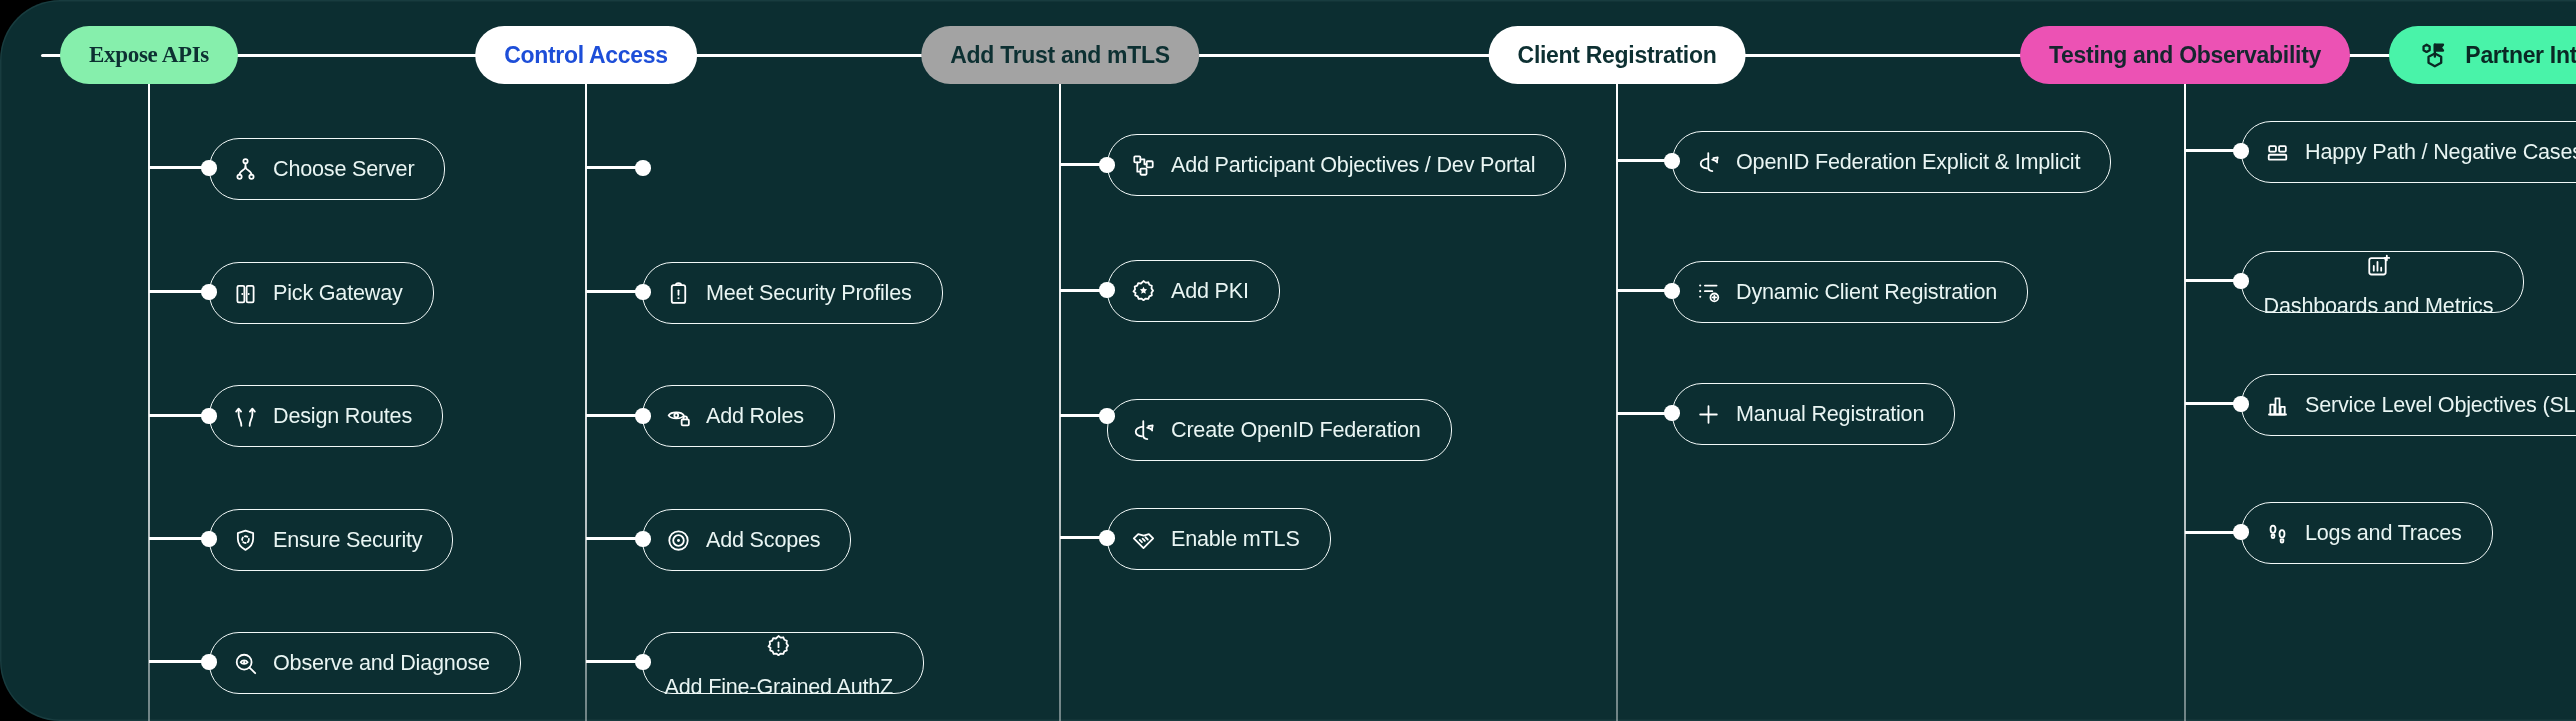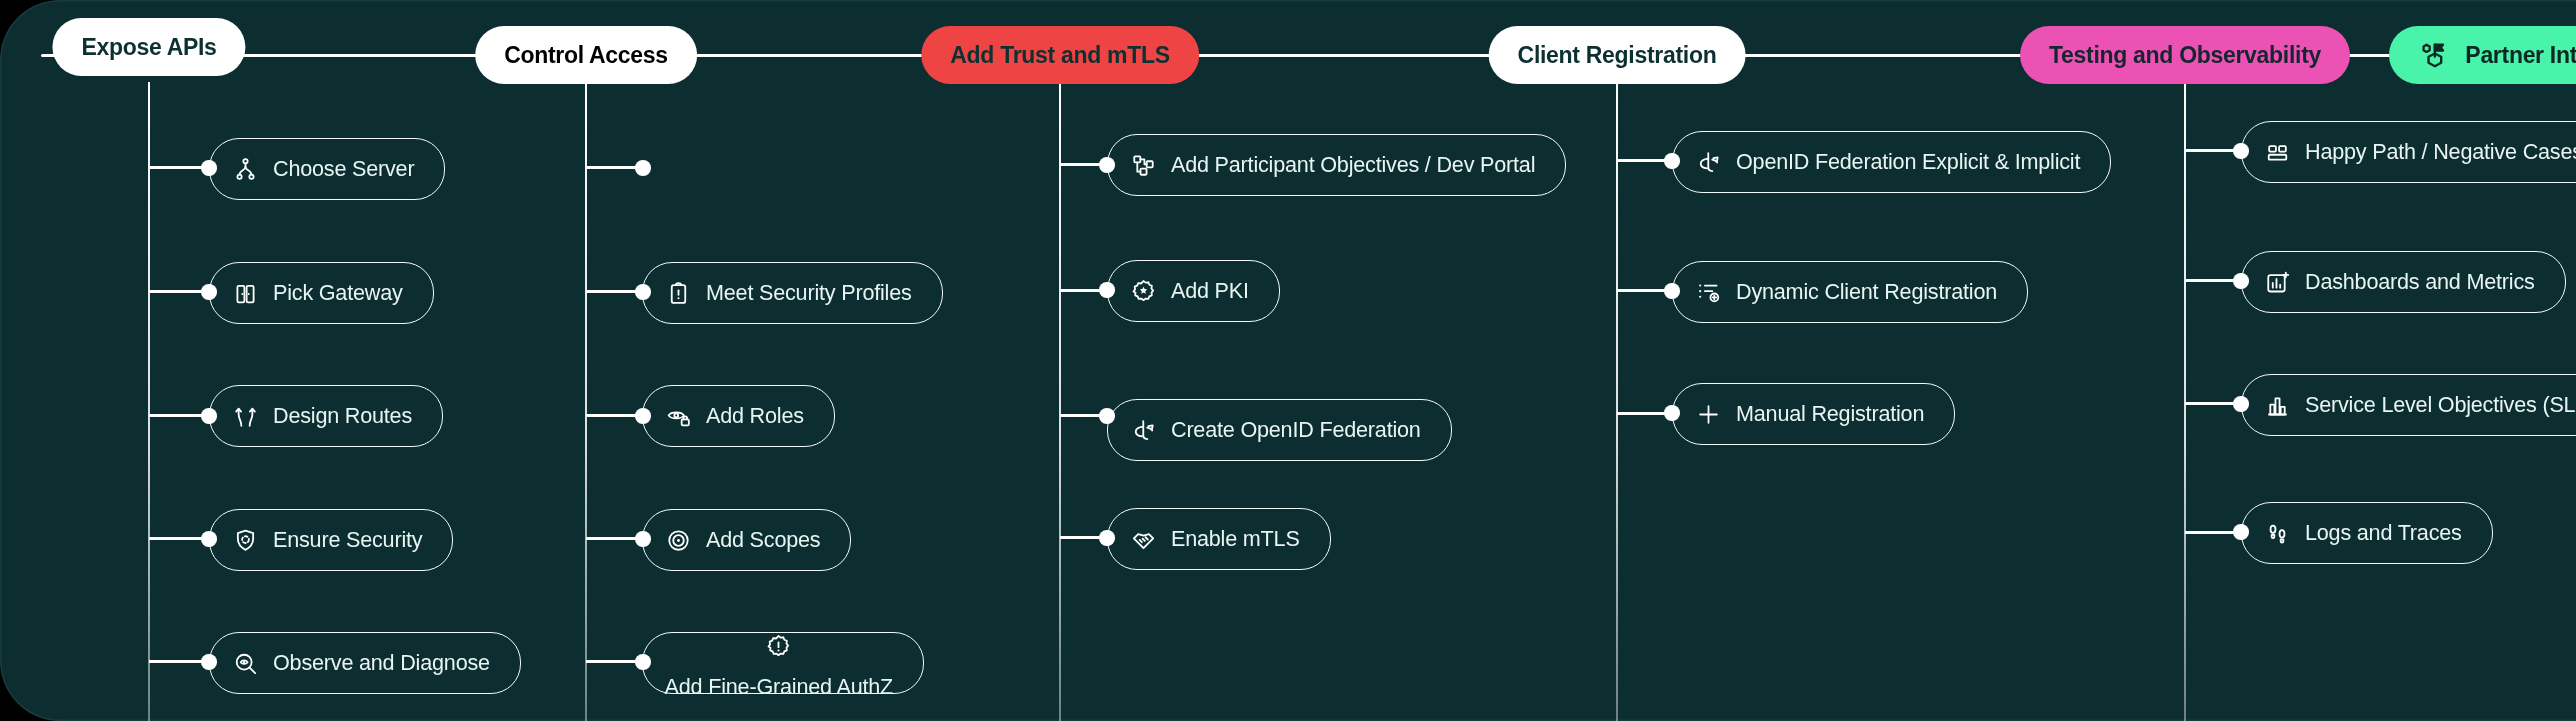--- a/index.html
+++ b/index.html
@@ -91,21 +91,21 @@
         <svg viewBox="0 0 24 24" fill="none" stroke="currentColor" stroke-width="1.6" stroke-linecap="round" stroke-linejoin="round">
           <circle cx="10.8" cy="10.8" r="6.6"></circle>
           <path d="M15.6 15.6 20.6 20.6"></path>
           <path d="M7.7 10.8c1.4-2 4.8-2 6.2 0M7.7 10.8c1.4 2 4.8 2 6.2 0"></path>
           <circle cx="10.8" cy="10.8" r="1" fill="currentColor" stroke="none"></circle>
         </svg>
       </span>
       <span class="label">Observe and Diagnose</span>
     </div>
     <div class="dot" style="left: 201px; top: 654px;"></div>
-    <div class="milestone" style="left: 149px; top: 18px; background: #ffffff; color: rgb(13, 48, 50);">
+    <div class="milestone" style="left: 149px; top: 26px; background: #86efac; color: rgb(13, 48, 50); font-family: Liberation Serif, serif;">
       <span class="label">Expose APIs</span>
     </div>
     <div class="trunk" style="left: 585px; top: 82px; height: 639px;"></div>
     <div class="branch" style="left: 586px; top: 166px; width: 56px;"></div>
     <div class="dot" style="left: 635px; top: 160px;"></div>
     <div class="branch" style="left: 586px; top: 290px; width: 56px;"></div>
     <div class="node" style="left: 642px; top: 262px;">
       <span class="node-icon">
         <svg viewBox="0 0 24 24" fill="none" stroke="currentColor" stroke-width="1.6" stroke-linecap="round" stroke-linejoin="round">
           <rect x="6" y="4.6" width="12" height="15.8" rx="1.8"></rect>
@@ -147,21 +147,21 @@
       <span class="node-icon">
         <svg viewBox="0 0 24 24" fill="none" stroke="currentColor" stroke-width="1.6" stroke-linecap="round" stroke-linejoin="round">
           <path d="M12 2.7l1.9 1.4 2.4-.3.9 2.2 2.2.9-.3 2.4 1.4 1.9-1.4 1.9.3 2.4-2.2.9-.9 2.2-2.4-.3-1.9 1.4-1.9-1.4-2.4.3-.9-2.2-2.2-.9.3-2.4L3.1 12l1.4-1.9-.3-2.4 2.2-.9.9-2.2 2.4.3z"></path>
           <path d="M12 8.4v4.2"></path>
           <circle cx="12" cy="15.6" r="0.95" fill="currentColor" stroke="none"></circle>
         </svg>
       </span>
       <span class="label">Add Fine-Grained AuthZ</span>
     </div>
     <div class="dot" style="left: 635px; top: 654px;"></div>
-    <div class="milestone" style="left: 586px; top: 26px; background: rgb(255, 255, 255); color: #000000;">
+    <div class="milestone" style="left: 586px; top: 26px; background: rgb(255, 255, 255); color: #1d4ed8;">
       <span class="label">Control Access</span>
     </div>
     <div class="trunk" style="left: 1059px; top: 82px; height: 639px;"></div>
     <div class="branch" style="left: 1060px; top: 163px; width: 47px;"></div>
     <div class="node" style="left: 1107px; top: 134px;">
       <span class="node-icon">
         <svg viewBox="0 0 24 24" fill="none" stroke="currentColor" stroke-width="1.6" stroke-linecap="round" stroke-linejoin="round">
           <rect x="3.8" y="3.8" width="5.4" height="5.4" rx="0.8"></rect>
           <rect x="14.8" y="8.2" width="5.4" height="5.4" rx="0.8"></rect>
           <rect x="9.3" y="14.8" width="5.4" height="5.4" rx="0.8"></rect>
@@ -200,21 +200,21 @@
     <div class="node" style="left: 1107px; top: 508px;">
       <span class="node-icon">
         <svg viewBox="0 0 24 24" fill="none" stroke="currentColor" stroke-width="1.6" stroke-linecap="round" stroke-linejoin="round">
           <path d="M7.3 7.2 3.4 11l8.6 8.6L20.6 11l-3.8-3.8-4.6 1.3z"></path>
           <path d="M8.6 12.4l2 2M11.2 11.2l2 2M13.8 10l2 2"></path>
         </svg>
       </span>
       <span class="label">Enable mTLS</span>
     </div>
     <div class="dot" style="left: 1099px; top: 530px;"></div>
-    <div class="milestone" style="left: 1060px; top: 26px; background: #ef4444; color: rgb(13, 48, 50);">
+    <div class="milestone" style="left: 1060px; top: 26px; background: #a3a3a3; color: rgb(13, 48, 50);">
       <span class="label">Add Trust and mTLS</span>
     </div>
     <div class="trunk" style="left: 1616px; top: 82px; height: 639px;"></div>
     <div class="branch" style="left: 1617px; top: 159px; width: 55px;"></div>
     <div class="node" style="left: 1672px; top: 131px;">
       <span class="node-icon">
         <svg viewBox="0 0 24 24" fill="none" stroke="currentColor" stroke-width="1.6" stroke-linecap="round" stroke-linejoin="round">
           <path d="M11.8 3.6v12.9c0 1.9 1.5 3 3.6 3.2"></path>
           <path d="M11.8 8.6c-3.9.5-6.7 2.2-6.7 4.4 0 2 2.3 3.7 5.6 4.3"></path>
           <path d="M15.3 9.4c2.2.4 3.9 1.4 4.4 2.6"></path>
@@ -259,21 +259,21 @@
         <svg viewBox="0 0 24 24" fill="none" stroke="currentColor" stroke-width="1.6" stroke-linecap="round" stroke-linejoin="round">
           <rect x="4.6" y="6.4" width="6" height="4.8" rx="0.9"></rect>
           <rect x="13.4" y="6.4" width="6" height="4.8" rx="0.9"></rect>
           <rect x="4.2" y="14" width="15.6" height="4.4" rx="0.9"></rect>
         </svg>
       </span>
       <span class="label">Happy Path / Negative Cases</span>
     </div>
     <div class="dot" style="left: 2233px; top: 143px;"></div>
     <div class="branch" style="left: 2185px; top: 279px; width: 55px;"></div>
-    <div class="node" style="left: 2241px; top: 251px;">
+    <div class="node" style="left: 2241px; top: 251px; flex-direction: column;">
       <span class="node-icon">
         <svg viewBox="0 0 24 24" fill="none" stroke="currentColor" stroke-width="1.6" stroke-linecap="round" stroke-linejoin="round">
           <rect x="3.8" y="5.4" width="14.6" height="14.6" rx="2"></rect>
           <path d="M7.8 16.6v-4.2M11.1 16.6V8.8M14.4 16.6v-2.6"></path>
           <path d="M19.4 3.2v4.2M17.3 5.3h4.2"></path>
         </svg>
       </span>
       <span class="label">Dashboards and Metrics</span>
     </div>
     <div class="dot" style="left: 2233px; top: 273px;"></div>

